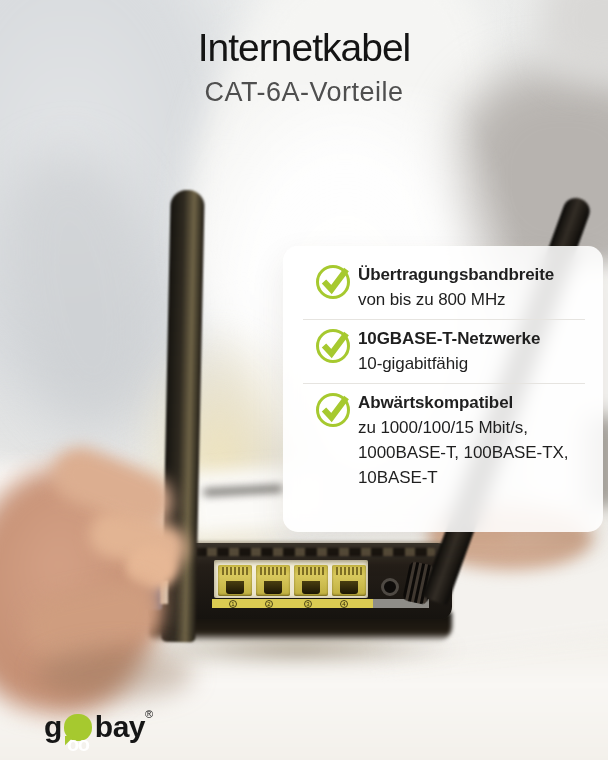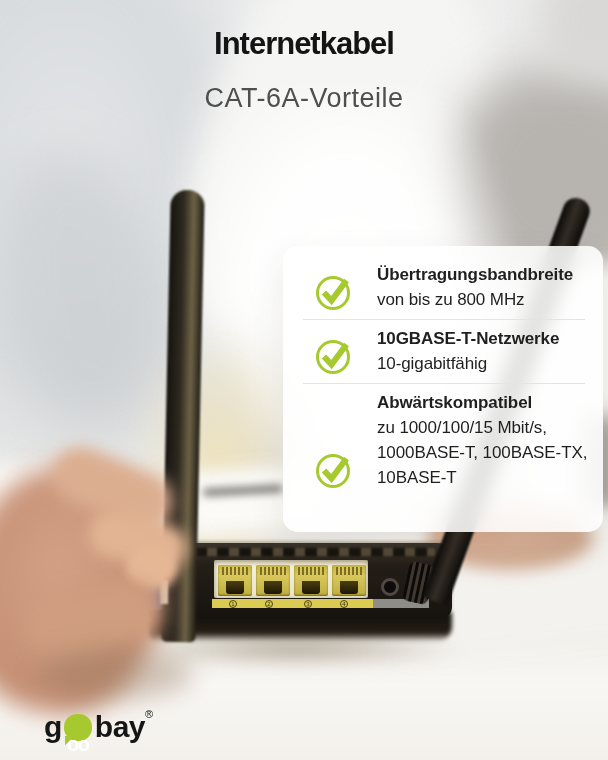--- a/index.html
+++ b/index.html
@@ -114,29 +114,29 @@
     border-radius:24px;filter:blur(7px);transform:rotate(14deg);}
   .fingertip{left:126px;top:546px;width:52px;height:44px;background:#e6b795;
     border-radius:50%;filter:blur(5px);}
   .finger-lower{left:26px;top:588px;width:135px;height:62px;background:#cf9d7f;
     border-radius:30px;filter:blur(9px);transform:rotate(-12deg);}
   .finger-shadow{left:38px;top:648px;width:155px;height:52px;background:rgba(150,120,95,.4);
     border-radius:50%;filter:blur(12px);}
 
   
   .header{left:0;right:0;top:26px;text-align:center;}
-  .title{font-size:31px;font-weight:700;letter-spacing:-1px;color:#141414;}
-  .subtitle{margin-top:21px;font-size:27px;font-weight:400;letter-spacing:.5px;color:#4f4f4f;}
+  .title{font-size:39px;font-weight:400;letter-spacing:-1px;color:#141414;}
+  .subtitle{margin-top:7px;font-size:27px;font-weight:400;letter-spacing:.5px;color:#4f4f4f;}
 
   .card{left:283px;top:246px;width:320px;height:286px;border-radius:15px;
     background:rgba(255,255,255,.87);
     -webkit-backdrop-filter:blur(9px);backdrop-filter:blur(9px);
     box-shadow:0 14px 34px rgba(70,60,40,.10);
     padding:14px 18px 12px 20px;box-sizing:border-box;}
-  .feature{display:flex;gap:24px;padding:3px 0;align-items:flex-end;}
+  .feature{display:flex;gap:5px;padding:3px 0;}
   .check{flex:0 0 40px;width:40px;height:40px;margin-left:10px;margin-top:-2px;}
   .ftext{margin-top:-1px;}
   .ftext .b{font-size:17px;line-height:25px;font-weight:700;letter-spacing:-.1px;color:#1f1f1f;white-space:nowrap;}
   .ftext .r{font-size:17px;line-height:25px;font-weight:400;letter-spacing:-.1px;color:#1f1f1f;white-space:nowrap;}
   .sep{height:1px;background:#e6e4e0;margin:4px 0;}
 
   
   .logo{left:44px;top:706px;height:42px;display:flex;align-items:center;}
   .logo-g,.logo-bay{font-size:30px;font-weight:700;color:#161616;letter-spacing:-.5px;}
   .logo-g{margin-right:1px;}

